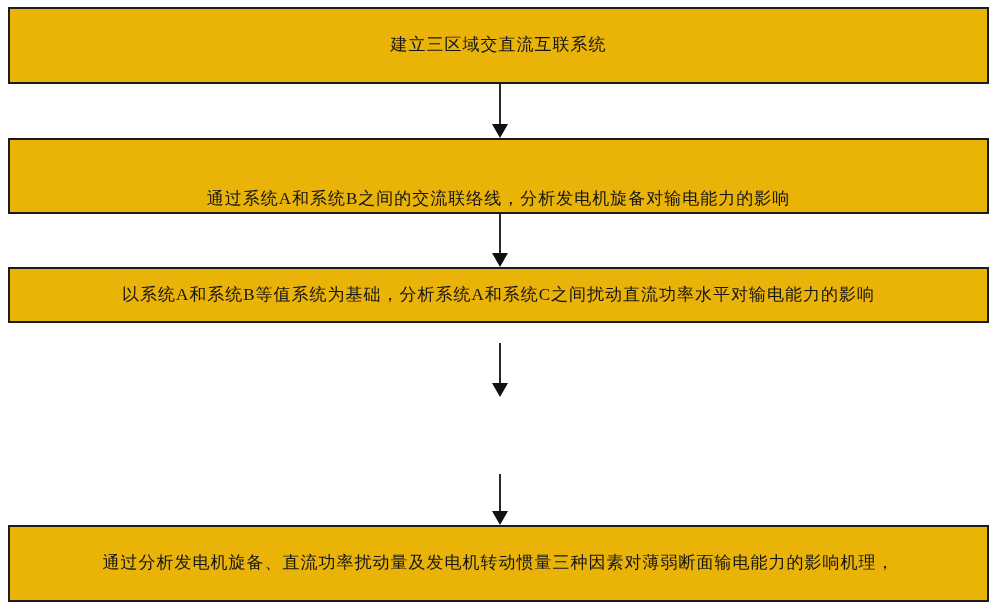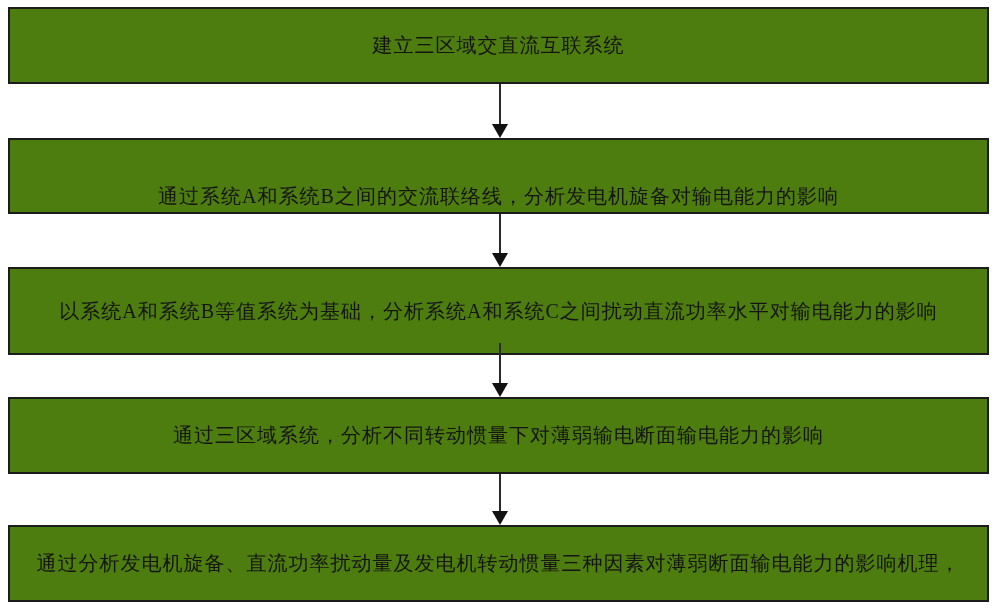--- a/index.html
+++ b/index.html
@@ -13,35 +13,35 @@
     height: 610px;
     background: #ffffff;
     font-family: "Liberation Serif", "DejaVu Serif", serif;
     overflow: hidden;
   }
   .flow-box {
     position: absolute;
     left: 8px;
     width: 981px;
     border: 2px solid #1c1c1c;
-    background: #4d7c0f;
+    background: #eab308;
     box-sizing: border-box;
     display: flex;
     flex-direction: column;
     align-items: center;
     justify-content: center;
     text-align: center;
     color: #141414;
-    font-size: 20px;
+    font-size: 17px;
     letter-spacing: 1px;
     line-height: 1.55;
   }
   .box-1 { top: 7px;   height: 77px; }
   .box-2 { top: 138px; height: 76px; justify-content: flex-end; }
-  .box-3 { top: 267px; height: 88px; }
+  .box-3 { top: 267px; height: 56px; }
   .box-4 { top: 397px; height: 77px; }
   .box-5 { top: 525px; height: 77px; }
 
   .flow-arrow {
     position: absolute;
     left: 492px;
     width: 16px;
     display: flex;
     flex-direction: column;
     align-items: center;
@@ -88,23 +88,20 @@
 
   <div class="flow-box box-3">
     <div>以系统A和系统B等值系统为基础，分析系统A和系统C之间扰动直流功率水平对输电能力的影响</div>
   </div>
 
   <div class="flow-arrow arrow-3">
     <div class="shaft"></div>
     <div class="head"></div>
   </div>
 
-  <div class="flow-box box-4">
-    <div>通过三区域系统，分析不同转动惯量下对薄弱输电断面输电能力的影响</div>
-  </div>
 
   <div class="flow-arrow arrow-4">
     <div class="shaft"></div>
     <div class="head"></div>
   </div>
 
   <div class="flow-box box-5">
     <div>通过分析发电机旋备、直流功率扰动量及发电机转动惯量三种因素对薄弱断面输电能力的影响机理，</div>
   </div>
 

